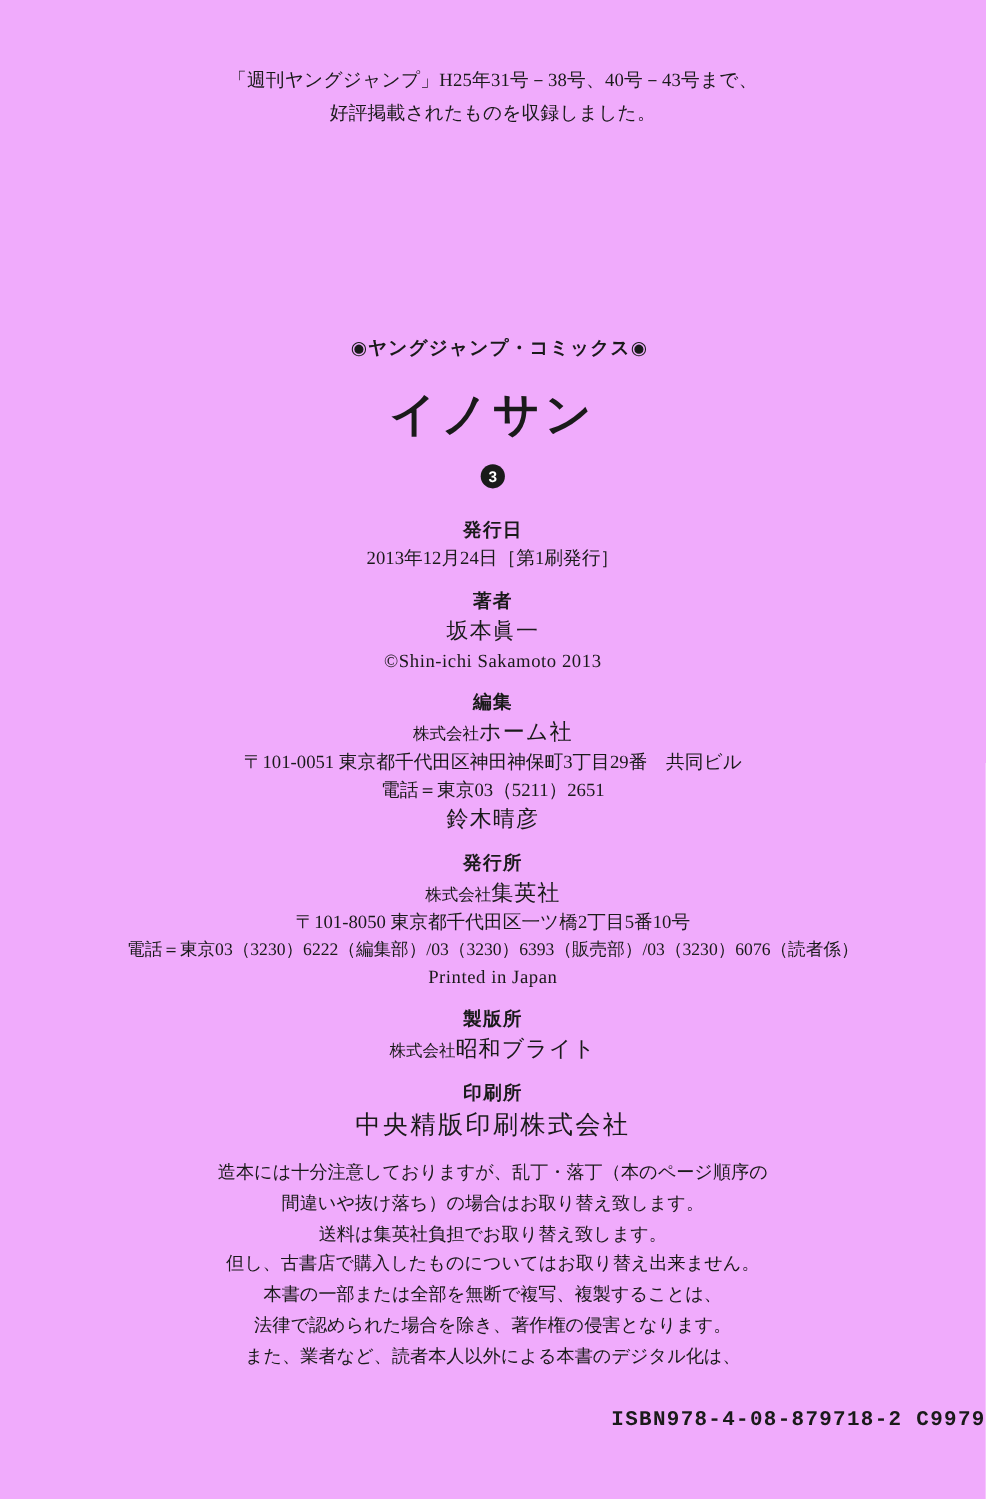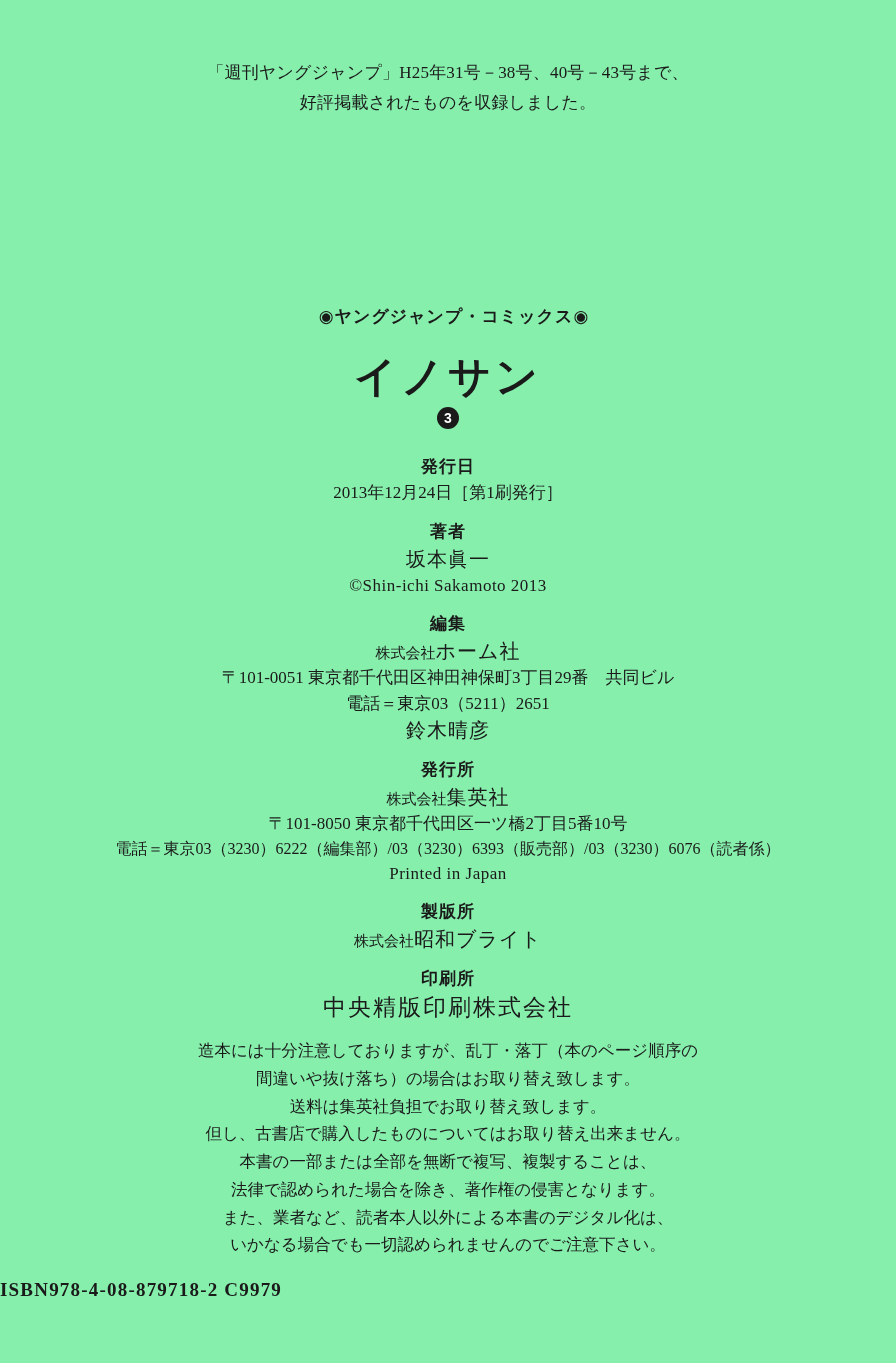--- a/index.html
+++ b/index.html
@@ -11,21 +11,21 @@
     width: 896px;
     height: 1363px;
     position: relative;
     font-family: "Liberation Serif", "DejaVu Serif", serif;
     color: #1a1a1a;
     overflow: hidden;
   }
   .page {
     width: 896px;
     height: 1363px;
-    background: #86efac;
+    background: #f0abfc;
     position: relative;
     box-sizing: border-box;
   }
 
   
   .top-note {
     position: absolute;
     top: 58px;
     left: 0;
     width: 896px;
@@ -53,21 +53,21 @@
     font-weight: 700;
     margin-bottom: 26px;
     padding-left: 12px;
   }
 
   .book-title {
     font-size: 42px;
     font-weight: 700;
     letter-spacing: 4px;
     line-height: 1.1;
-    margin-bottom: 7px;
+    margin-bottom: 22px;
     font-family: "Liberation Sans", "DejaVu Sans", sans-serif;
   }
 
   .volume-badge {
     display: inline-block;
     width: 22px;
     height: 22px;
     line-height: 22px;
     border-radius: 50%;
     background: #1a1a1a;
@@ -119,22 +119,22 @@
     font-size: 16.5px;
     line-height: 1.68;
   }
   .notice div { white-space: nowrap; }
 
   .isbn {
     position: absolute;
     top: 1279px;
     left: 0;
     width: 896px;
-    text-align: left;
-    font-family: Liberation Serif, serif;
+    text-align: right;
+    font-family: Liberation Mono, monospace;
     font-size: 19px;
     font-weight: 700;
     letter-spacing: 1.2px;
   }
 </style>
 </head>
 <body>
 
 <div class="page">
 
@@ -184,20 +184,19 @@
     <div class="sect-line big">中央精版印刷株式会社</div>
 
     <div class="notice">
       <div>造本には十分注意しておりますが、乱丁・落丁（本のページ順序の</div>
       <div>間違いや抜け落ち）の場合はお取り替え致します。</div>
       <div>送料は集英社負担でお取り替え致します。</div>
       <div>但し、古書店で購入したものについてはお取り替え出来ません。</div>
       <div>本書の一部または全部を無断で複写、複製することは、</div>
       <div>法律で認められた場合を除き、著作権の侵害となります。</div>
       <div>また、業者など、読者本人以外による本書のデジタル化は、</div>
-      <div>いかなる場合でも一切認められませんのでご注意下さい。</div>
     </div>
 
   </div>
 
   <div class="isbn">ISBN978-4-08-879718-2  C9979</div>
 
 </div>
 
 </body></html>

